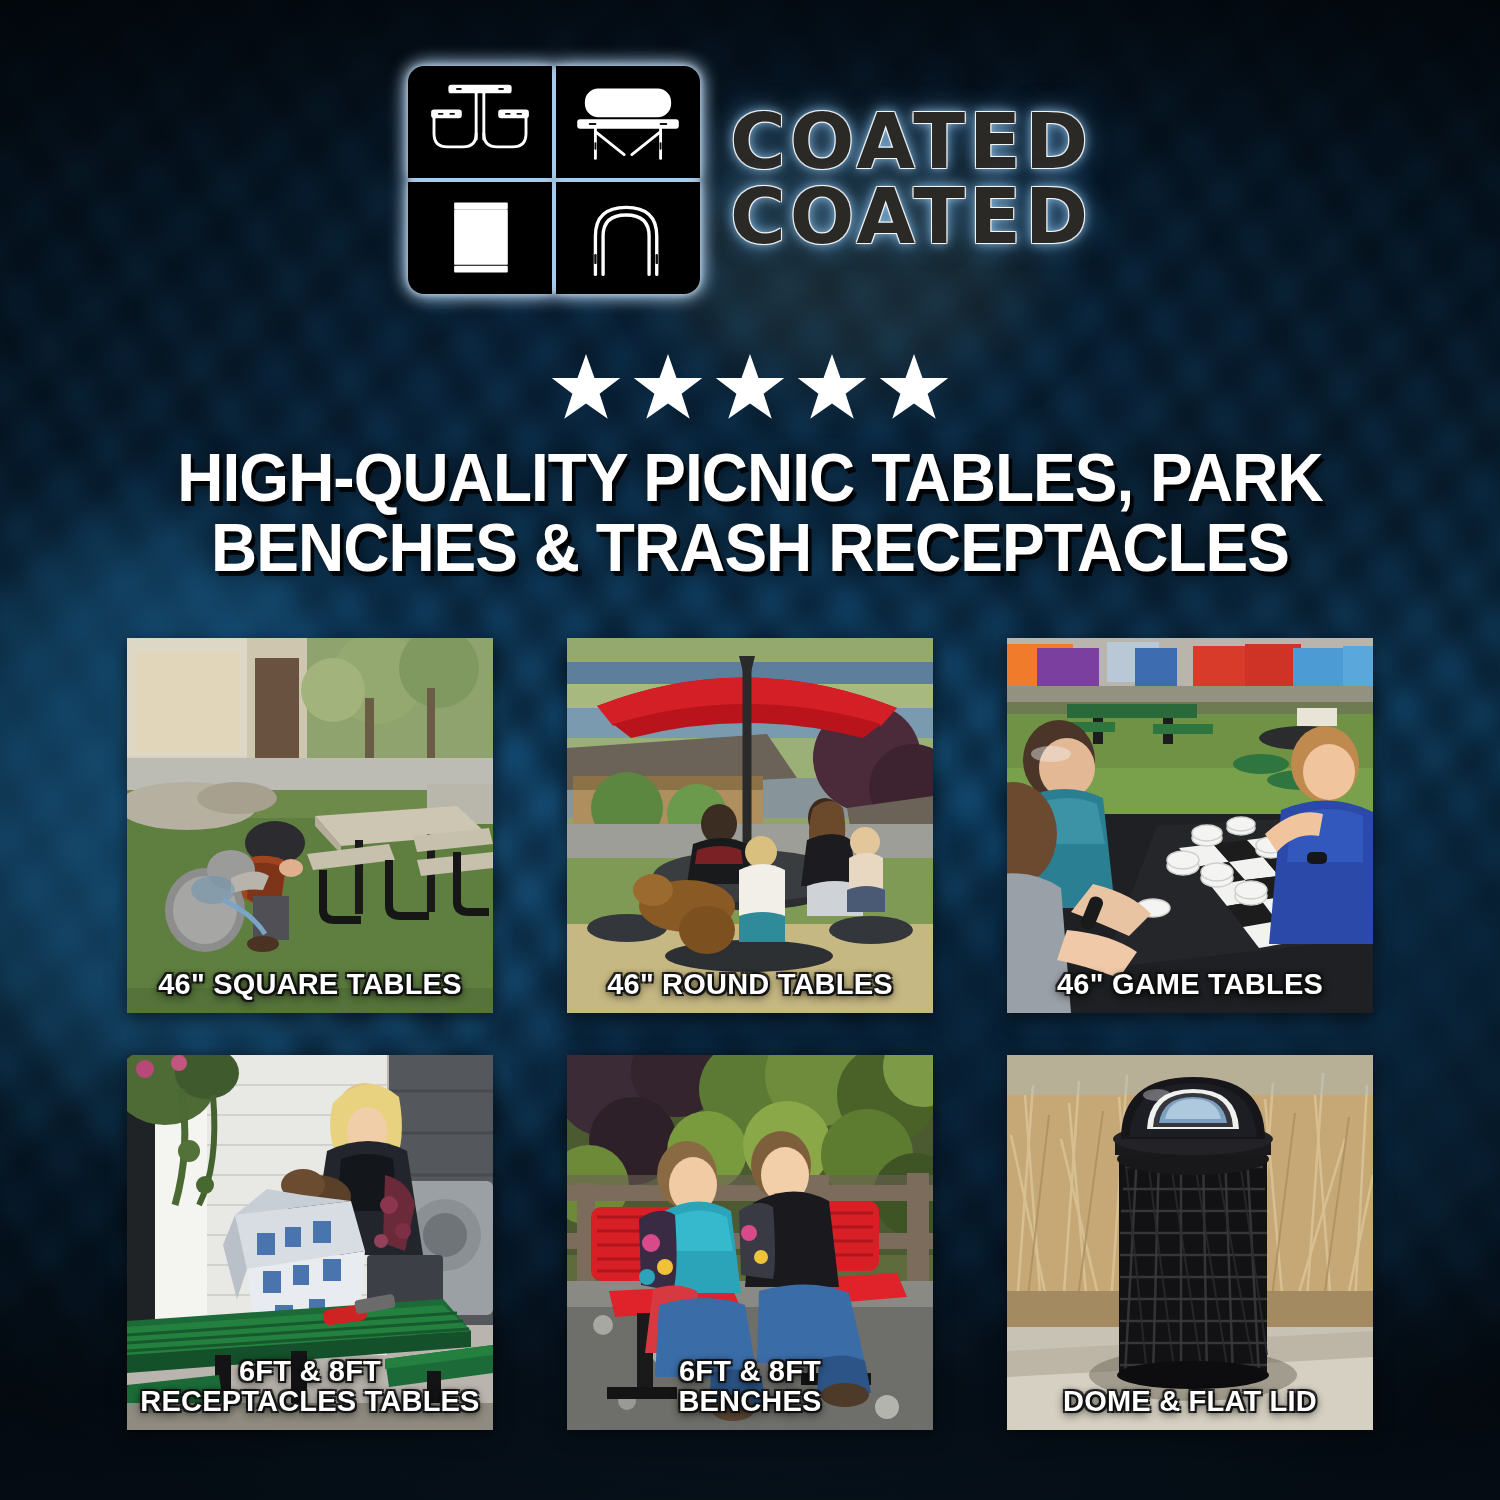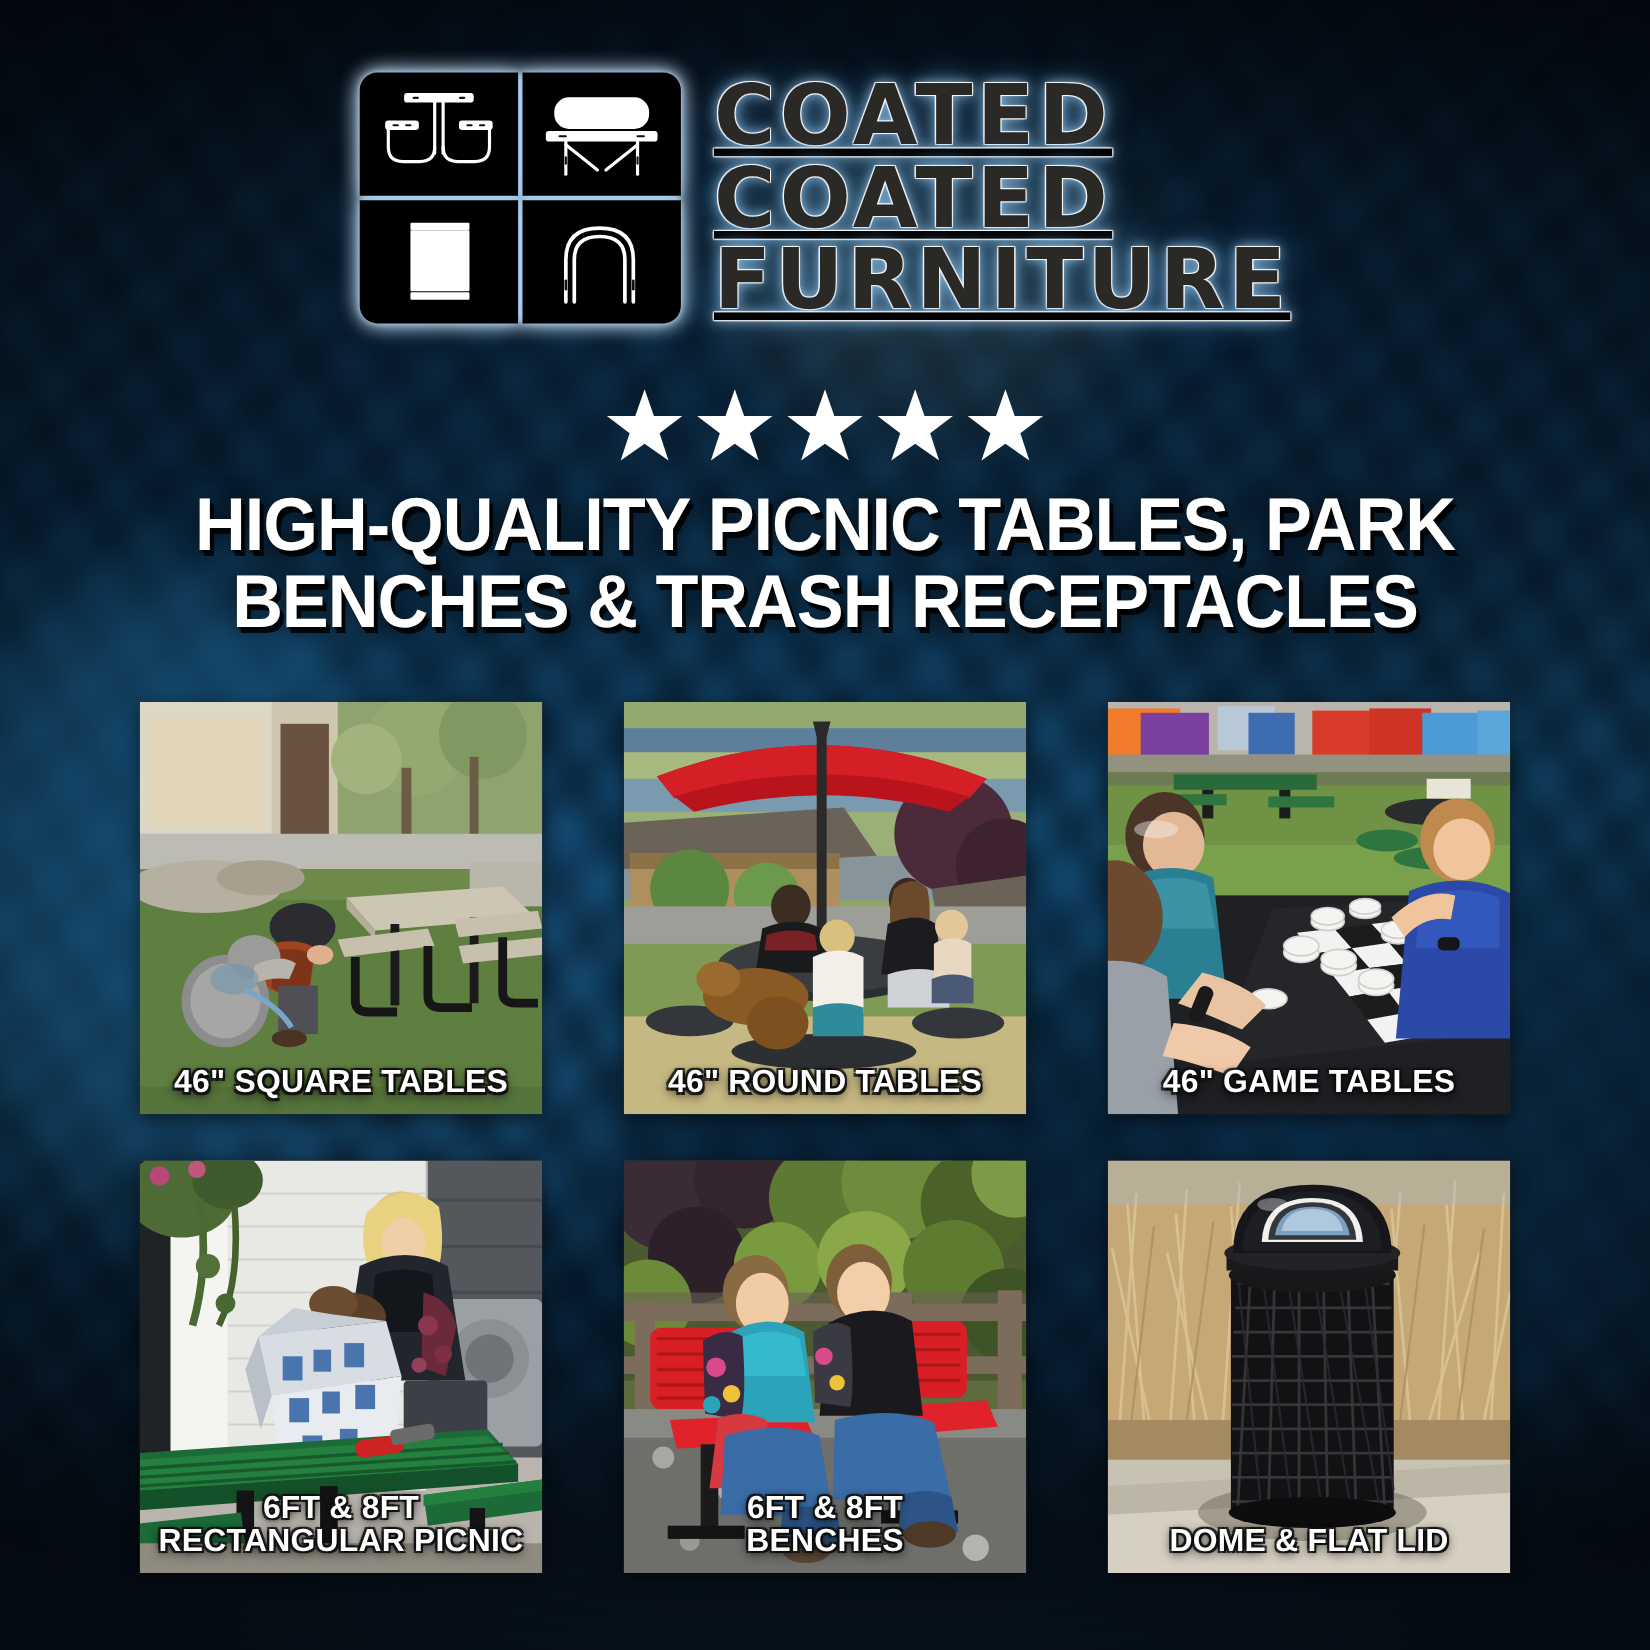--- a/index.html
+++ b/index.html
@@ -64,21 +64,21 @@
     position:absolute; inset:0;
     background:radial-gradient(ellipse 1100px 900px at 50% 48%, rgba(0,0,0,0) 45%, rgba(0,0,0,.55) 100%);
   }
 
   
   .content { position:absolute; inset:0; }
 
   
   .logo-row {
     position:absolute; left:0; right:0; top:66px;
-    display:flex; align-items:center; justify-content:center; gap:30px;text-decoration:underline;
+    display:flex; align-items:center; justify-content:center; gap:30px;
   }
   .logo-mark {
     width:292px; height:228px;
     display:grid; grid-template-columns:1fr 1fr; grid-template-rows:1fr 1fr;
     gap:4px;
     filter:drop-shadow(0 0 9px rgba(150,205,255,.85)) drop-shadow(0 0 3px rgba(255,255,255,.9));
   }
   .logo-cell {
     background:#000;
     display:flex; align-items:center; justify-content:center;
@@ -234,21 +234,20 @@
             <path d="M34 86 L34 46 q0 -22 24 -22 q24 0 24 22 l0 40"></path>
             <line x1="26" y1="66" x2="26" y2="74" stroke="#111" stroke-width="2.5"></line>
             <line x1="90" y1="66" x2="90" y2="74" stroke="#111" stroke-width="2.5"></line>
           </svg>
         </div>
       </div>
 
       <div class="wordmark">
         <div class="wordmark-line">COATED</div>
         <div class="wordmark-line">COATED</div>
-        <div class="wordmark-line">FURNITURE</div>
       </div>
     </div>
 
     <div class="stars-row">
       <svg class="star" viewBox="0 0 100 96">
           <polygon points="50,2 61.8,35.6 97.6,35.6 68.9,57.4 80.2,92 50,70.8 19.8,92 31.1,57.4 2.4,35.6 38.2,35.6" fill="#ffffff"></polygon>
         </svg>
       <svg class="star" viewBox="0 0 100 96">
           <polygon points="50,2 61.8,35.6 97.6,35.6 68.9,57.4 80.2,92 50,70.8 19.8,92 31.1,57.4 2.4,35.6 38.2,35.6" fill="#ffffff"></polygon>
         </svg>
@@ -591,21 +590,21 @@
             </g>
             <g>
               <rect x="196" y="252" width="44" height="16" rx="7" fill="#cf2222" transform="rotate(-8 218 260)"></rect>
               <rect x="228" y="242" width="40" height="14" rx="4" fill="#6b6b6b" transform="rotate(-10 248 249)"></rect>
             </g>
             <rect x="0" y="348" width="366" height="27" fill="#8f8b80"></rect>
           </svg>
         </div>
         <div class="tile-caption">
           <span>6FT &amp; 8FT</span>
-          <span class="l2">RECTANGULAR PICNIC</span>
+          <span class="l2">RECEPTACLES TABLES</span>
         </div>
       </div>
 
       <div class="tile">
         <div class="tile-photo">
           <svg viewBox="0 0 366 375" preserveAspectRatio="xMidYMid slice">
             <rect width="366" height="375" fill="#5e6b3c"></rect>
             <rect x="0" y="0" width="366" height="200" fill="#4b5a30"></rect>
             <circle cx="40" cy="30" r="52" fill="#3a2b36"></circle>
             <circle cx="110" cy="16" r="46" fill="#33242e"></circle>

